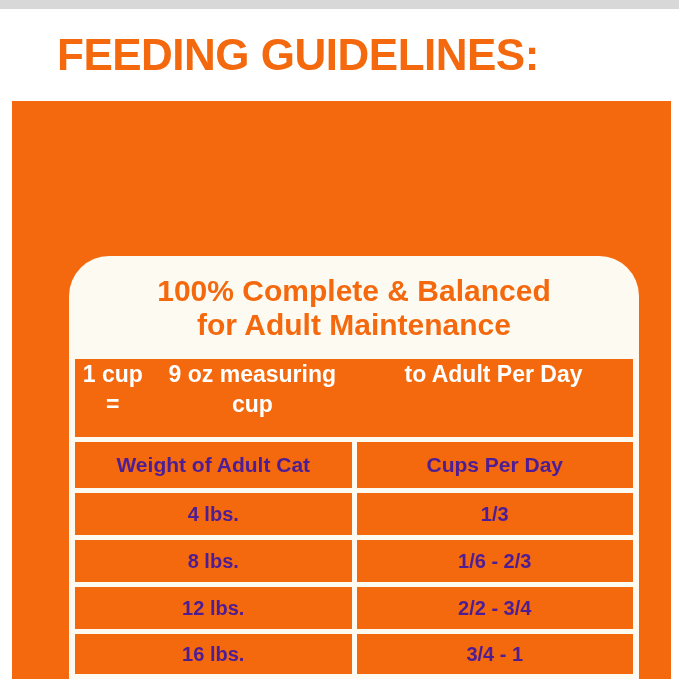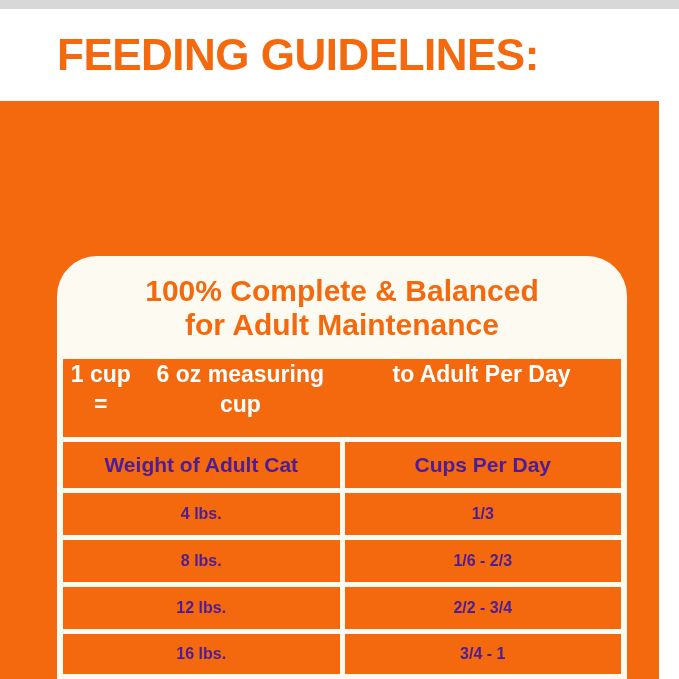--- a/index.html
+++ b/index.html
@@ -30,21 +30,21 @@
     text-align: right;
   }
   .headline {
     color: var(--orange);
     font-size: 44px;
     font-weight: bold;
     letter-spacing: -0.5px;
     white-space: nowrap;
   }
   .orange-panel {
-    position: absolute; top: 101px; left: 0;
+    position: absolute; top: 101px; left: 12px;
     width: 659px; height: 578px;
     background: var(--orange);
   }
   .card {
     position: absolute; top: 155px; left: 57px;
     width: 570px; height: 467px;
     background: var(--card-bg);
     border-radius: 40px;
     padding: 6px;
     display: flex; flex-direction: column;
@@ -76,21 +76,21 @@
   .grid-row { display: flex; gap: 5px; flex-shrink: 0; }
   .cell {
     flex: 1 1 50%;
     background: var(--orange);
     display: flex; align-items: center; justify-content: center;
     color: #4c1d95;
     font-weight: bold;
     text-align: center;
   }
   .col-hdr-row { height: 46px; font-size: 21px; }
-  .data-row { height: 42px; font-size: 16px; }
+  .data-row { height: 42px; font-size: 20px; }
   .data-row-5 { height: 40px; }
 </style>
 </head>
 <body>
 
 <div class="top-bar"></div>
 
 <div class="headline-band">
   <h1 class="headline">FEEDING GUIDELINES:</h1>
 </div>
@@ -99,21 +99,21 @@
   <div class="card">
 
     <div class="card-title">
       <span>100% Complete &amp; Balanced</span>
       <span>for Adult Maintenance</span>
     </div>
 
     <div class="hdr-row">
       <div class="hdr-cell">
         <span>1 cup =</span>
-        <span>6 oz measuring cup</span>
+        <span>9 oz measuring cup</span>
       </div>
       <div class="hdr-cell">
         <span>to Adult Per Day</span>
       </div>
     </div>
 
     <div class="grid-row col-hdr-row">
       <div class="cell">Weight of Adult Cat</div>
       <div class="cell">Cups Per Day</div>
     </div>

